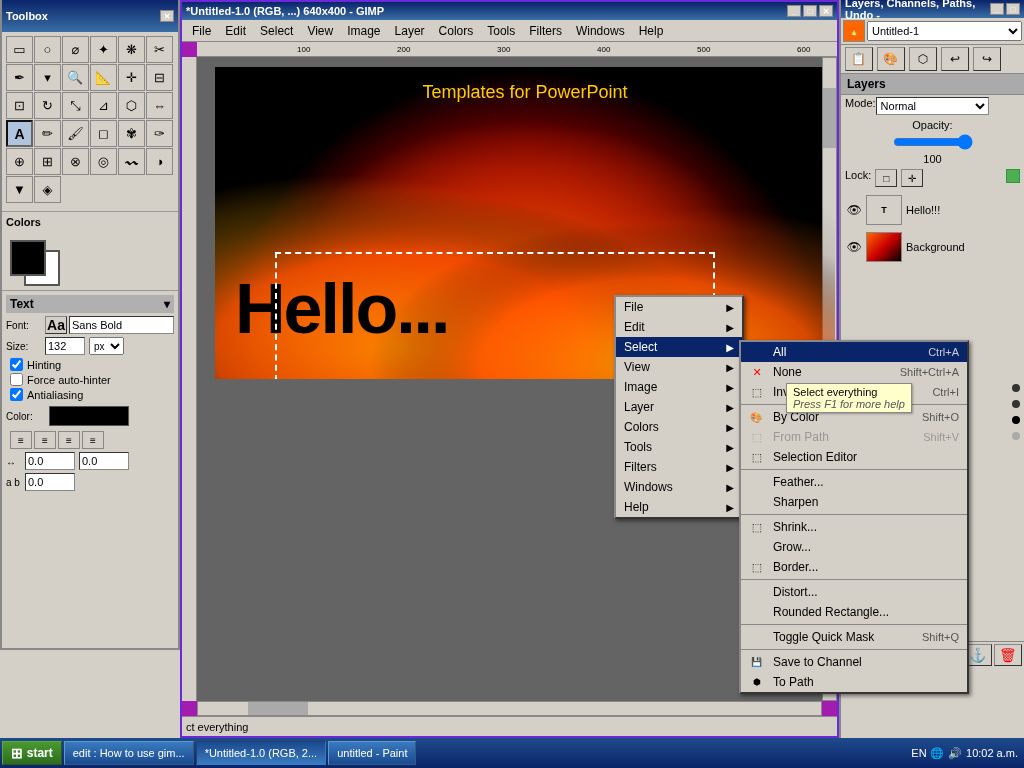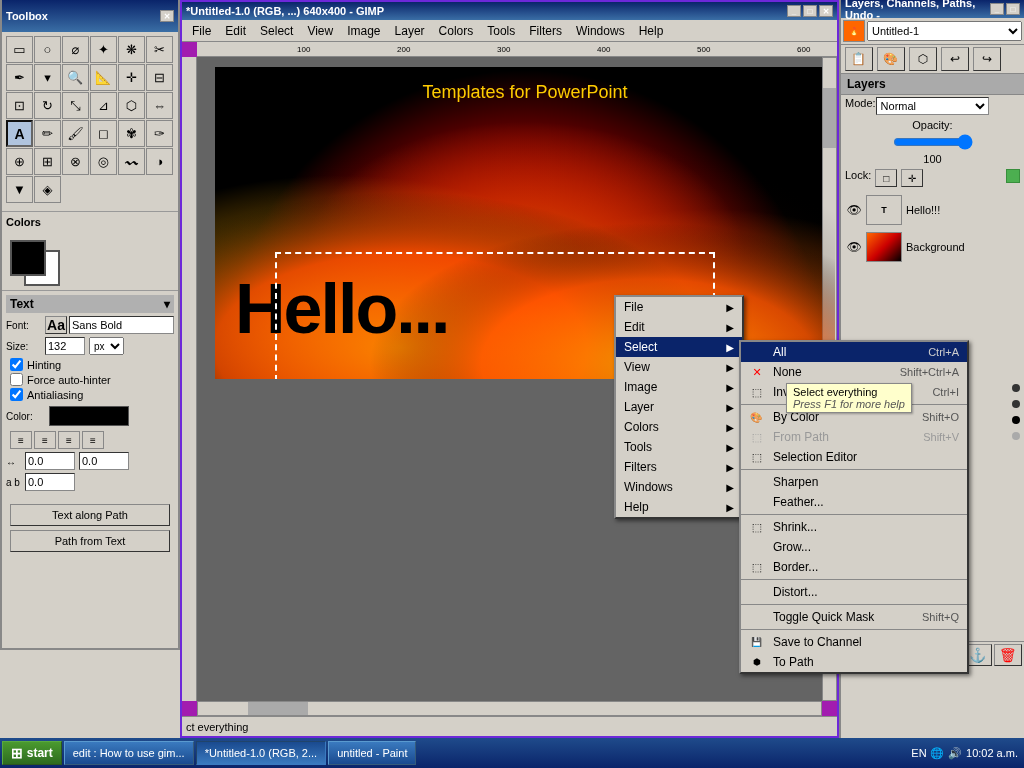--- a/index.html
+++ b/index.html
@@ -543,24 +543,20 @@
       <span style="font-size:10px;width:15px;">↔</span>
       <input class="option-input" style="width: 50px;" value="0.0">
       <input class="option-input" style="width: 50px;" value="0.0">
     </div>
     <div class="option-row">
       <span style="font-size:10px;width:15px;">a b</span>
       <input class="option-input" style="width: 50px;" value="0.0">
     </div>
   </div>
 
-  <div class="path-buttons">
-    <button class="path-btn">Text along Path</button>
-    <button class="path-btn">Path from Text</button>
-  </div>
 </div>
 
 <div class="main-window">
   <div class="main-title">
     <span>*Untitled-1.0 (RGB, ...) 640x400 - GIMP</span>
     <div style="display:flex;gap:2px;margin-left:auto;">
       <div class="title-btn">_</div>
       <div class="title-btn">□</div>
       <div class="title-btn">✕</div>
     </div>
@@ -719,27 +715,27 @@
 
   <div class="sel-item">
     <span class="icon-mark">⬚</span>
     <span>Selection Editor</span>
     <span class="shortcut"></span>
   </div>
   <div class="sel-separator"></div>
 
   <div class="sel-item">
     <span class="icon-mark"></span>
+    <span>Feather...</span>
+    <span class="shortcut"></span>
+  </div>
+
+  <div class="sel-item">
+    <span class="icon-mark"></span>
     <span>Sharpen</span>
-    <span class="shortcut"></span>
-  </div>
-
-  <div class="sel-item">
-    <span class="icon-mark"></span>
-    <span>Feather...</span>
     <span class="shortcut"></span>
   </div>
   <div class="sel-separator"></div>
 
   <div class="sel-item">
     <span class="icon-mark">⬚</span>
     <span>Shrink...</span>
     <span class="shortcut"></span>
   </div>
 
@@ -755,20 +751,25 @@
     <span class="shortcut"></span>
   </div>
   <div class="sel-separator"></div>
 
   <div class="sel-item">
     <span class="icon-mark"></span>
     <span>Distort...</span>
     <span class="shortcut"></span>
   </div>
 
+  <div class="sel-item">
+    <span class="icon-mark"></span>
+    <span>Rounded Rectangle...</span>
+    <span class="shortcut"></span>
+  </div>
   <div class="sel-separator"></div>
 
   <div class="sel-item">
     <span class="icon-mark"></span>
     <span>Toggle Quick Mask</span>
     <span class="shortcut">Shift+Q</span>
   </div>
   <div class="sel-separator"></div>
 
   <div class="sel-item">

